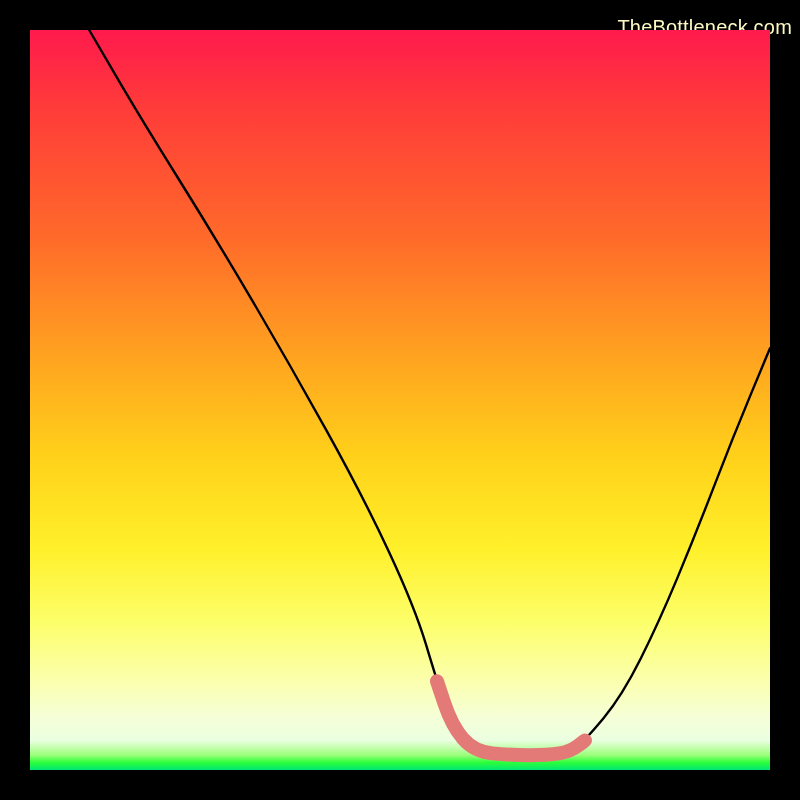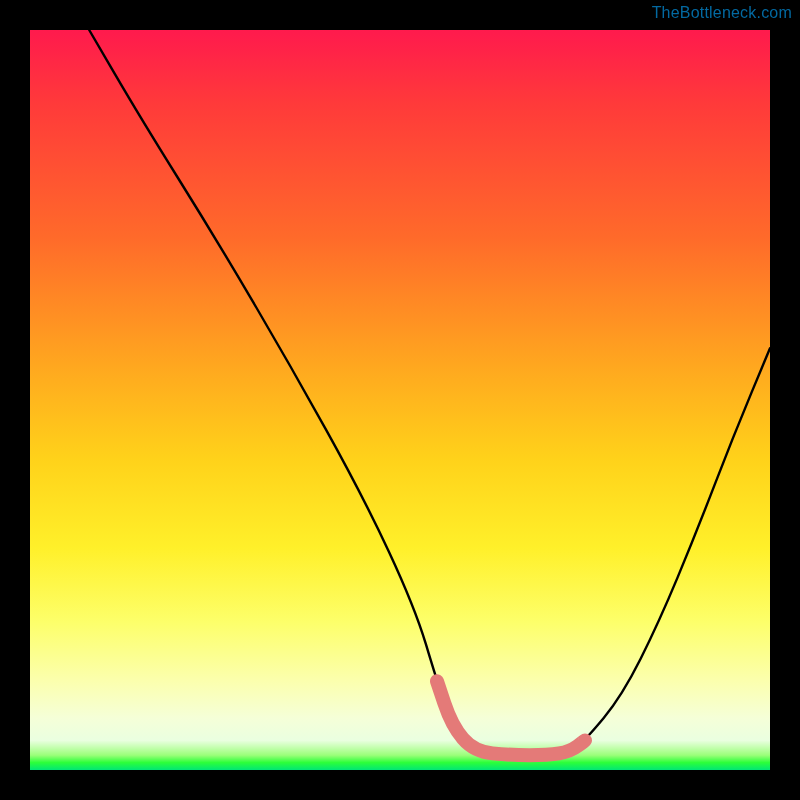--- a/index.html
+++ b/index.html
@@ -36,24 +36,24 @@
       #fbffae 88%,
       #f5ffd8 93%,
       #eaffe0 96%,
       #9bff7a 98%,
       #2bff3a 99%,
       #00e676 100%
     );
   }
   .watermark {
     position: absolute;
-    top: 4px;
+    top: 16px;
     right: 8px;
-    color: #0369a1;
-    font-size: 16px;
+    color: #fef9c3;
+    font-size: 20px;
     font-weight: 500;
     letter-spacing: 0.2px;
     user-select: none;
   }
   svg.curve {
     position: absolute;
     left: 0;
     top: 0;
     width: 740px;
     height: 740px;

